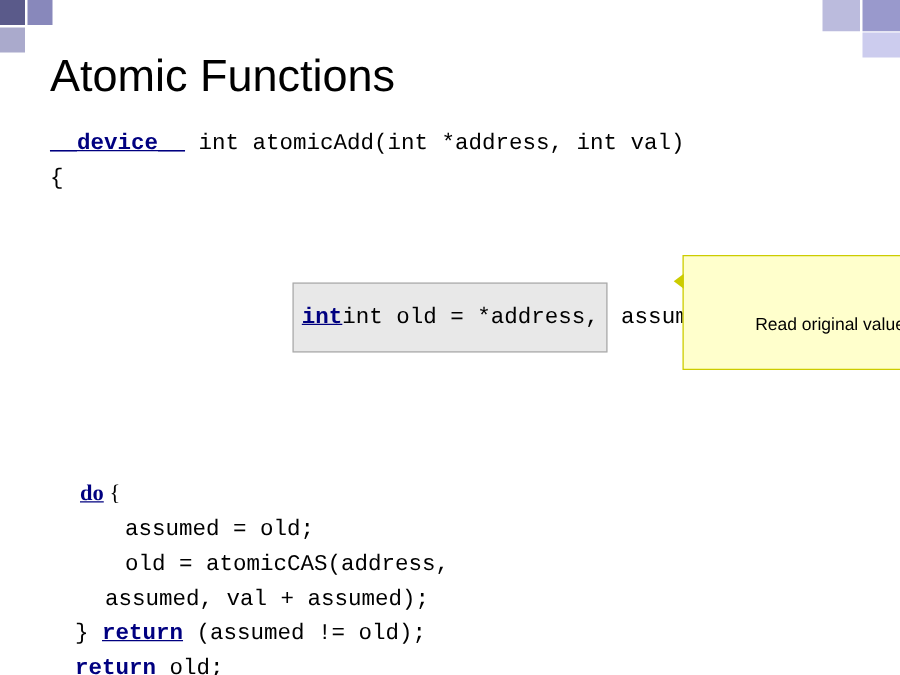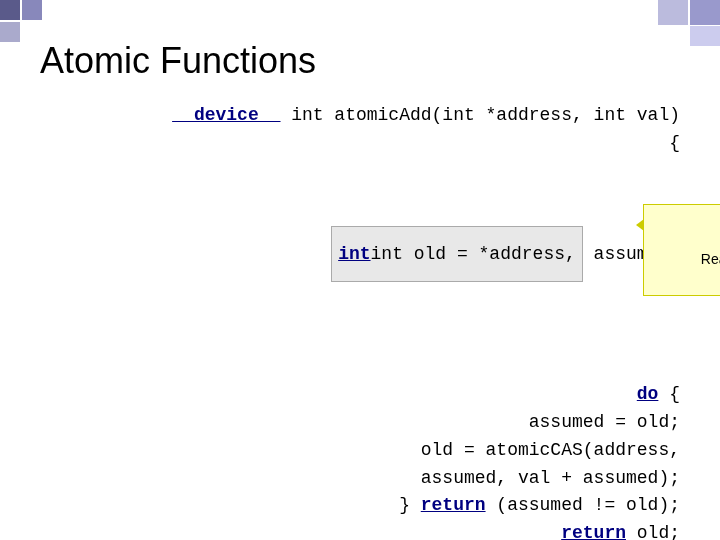--- a/index.html
+++ b/index.html
@@ -108,21 +108,20 @@
       font-family: 'Courier New', Courier, monospace;
       font-size: 18px;
       line-height: 1.55;
       color: #000000;
       position: relative;
     }
 
     .code-line {
       display: block;
       white-space: pre;
-      text-align: right;
     }
 
     .kw {
       color: #000080;
       font-weight: bold;
       text-decoration: underline;
     }
 
     
     .highlighted-line {
@@ -193,21 +192,21 @@
         <span class="highlighted-line">
           <span class="highlight-box"><span class="kw">int</span><span>int old = *address,</span></span><span> assumed;</span>
           <div class="tooltip-box">
             <div class="tooltip-arrow"></div>
             <span>Read original value at *address.</span>
           </div>
         </span>
       </span>
     </span>
 
-    <span class="code-line"><span style="margin-left:4px;"><span class="kw">do</span> {</span></span>
+    <span class="code-line"><span style="margin-left:24px;font-family:Liberation Serif, serif;"><span class="kw">do</span> {</span></span>
 
     <span class="code-line"><span style="margin-left:60px;">assumed = old;</span></span>
 
     <span class="code-line"><span style="margin-left:60px;">old = atomicCAS(address,</span></span>
 
     <span class="code-line"><span style="margin-left:44px;">assumed, val + assumed);</span></span>
 
     <span class="code-line"><span style="margin-left:20px;">} <span class="kw">return</span> (assumed != old);</span></span>
 
     <span class="code-line"><span style="margin-left:20px;"><span class="kw">return</span> old;</span></span>

